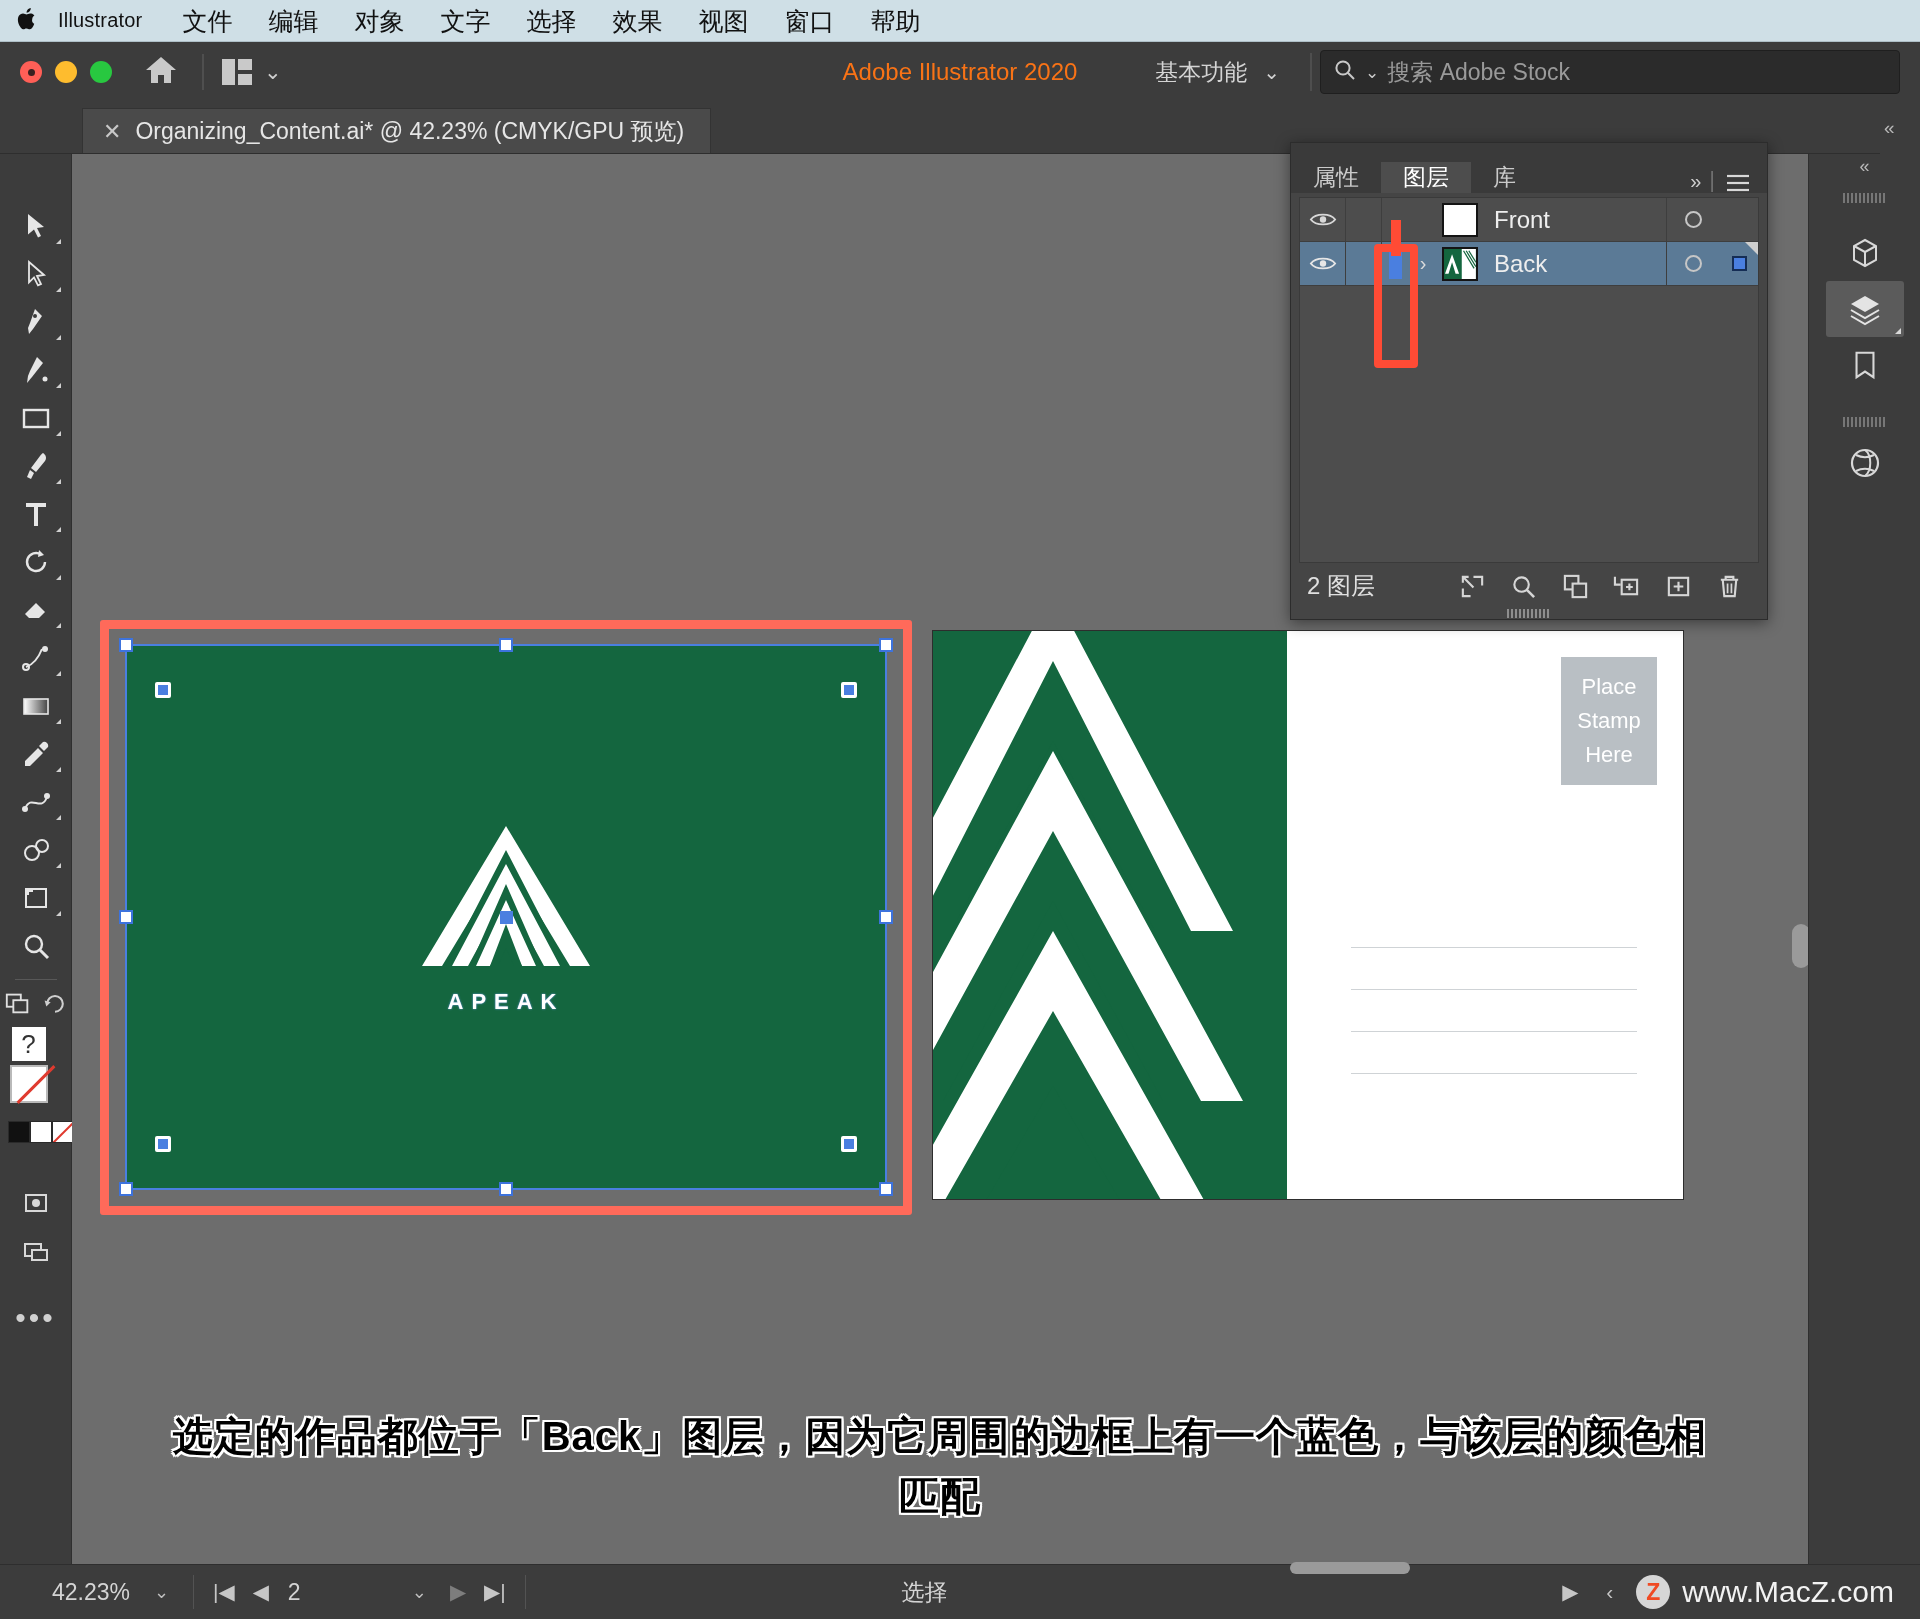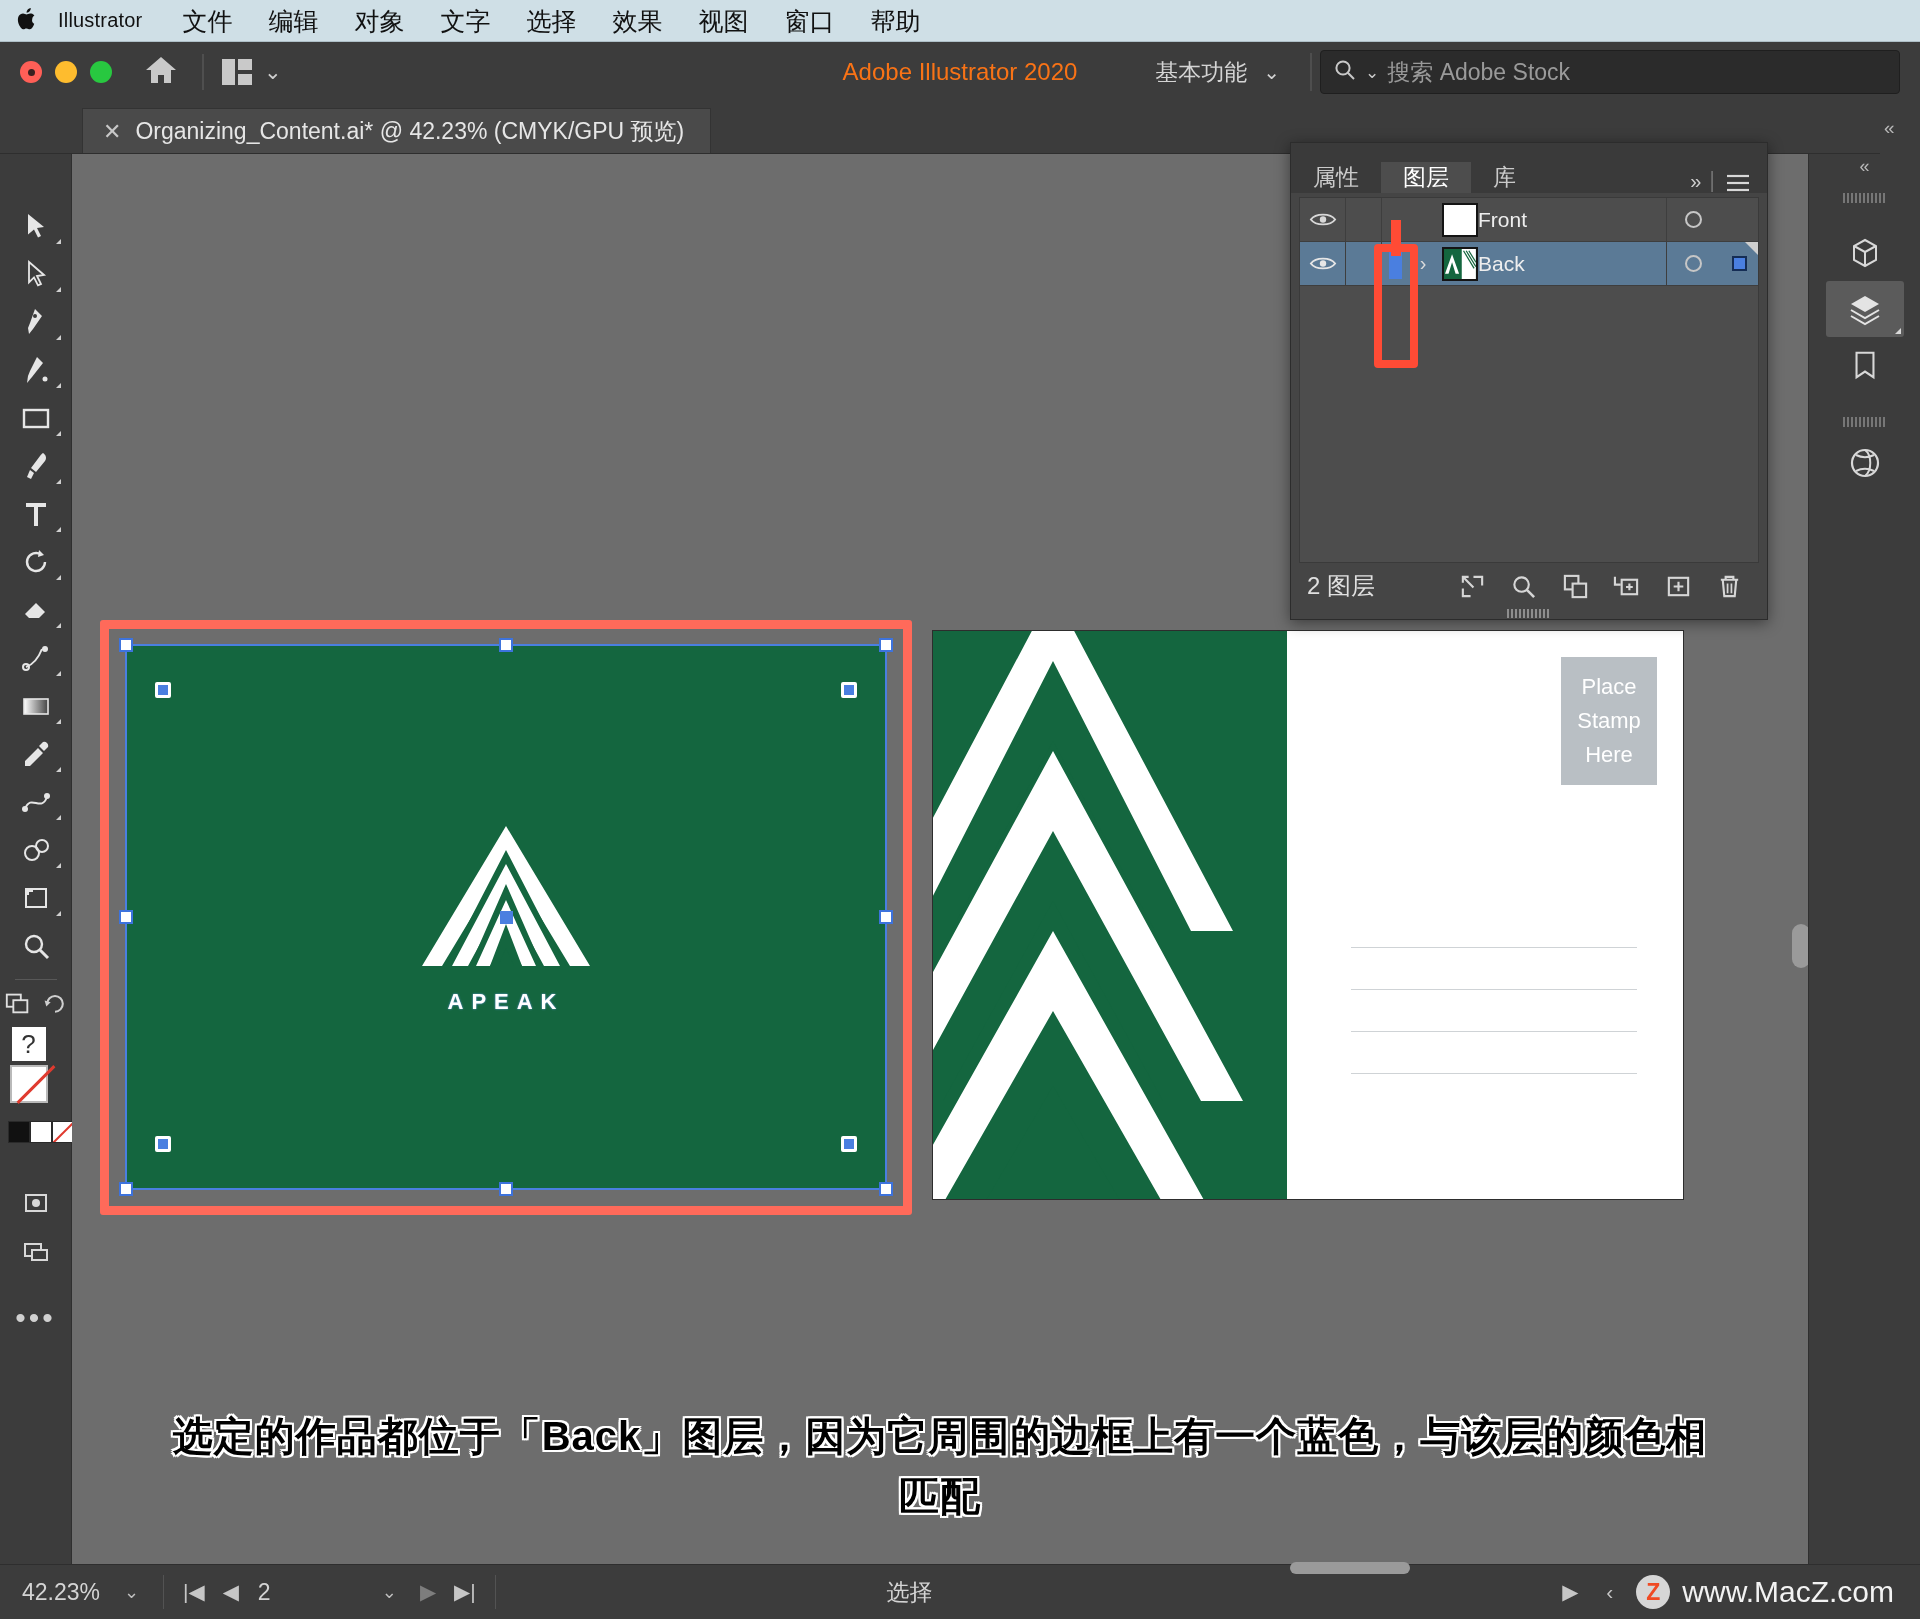--- a/index.html
+++ b/index.html
@@ -162,21 +162,21 @@
   #lp-tabs .burger { display:flex; align-items:center; padding:0 16px 0 10px; }
   #lp-body { position:absolute; left:8px; right:8px; top:54px; bottom:56px; background:#4d4d4d; border:1px solid #3a3a3a;}
   .lrow { height:44px; display:flex; align-items:center; border-bottom:1px solid #3e3e3e; position:relative;}
   .lrow.selected { background:#5b7a96; }
   .lrow .eyecol { width:46px; display:flex; align-items:center; justify-content:center; border-right:1px solid #3e3e3e; height:100%;}
   .lrow .lockcol { width:36px; border-right:1px solid #3e3e3e; height:100%; }
   .lrow .colorcol { width:26px; height:100%; display:flex; align-items:center; justify-content:center; }
   .lrow .colorbar { width:13px; height:30px; background:#4a7fe0; }
   .lrow .discl { width:30px; color:#dcdcdc; font-size:20px; display:flex; align-items:center; justify-content:center;}
   .lrow .thumb { width:36px; height:34px; border:2px solid #141414; margin-left:4px; overflow:hidden; position:relative; background:#fff;}
-  .lrow .lname { flex:1; color:#eee; font-size:21px; }
+  .lrow .lname { flex:1; color:#eee; font-size:24px; padding-left:16px; }
   .lrow .target { width:54px; display:flex; align-items:center; justify-content:center; border-left:1px solid #3e3e3e; height:100%;}
   .lrow .tcircle { width:17px; height:17px; border:2px solid #c6c6c6; border-radius:50%; }
   .lrow .selsq { width:38px; display:flex; align-items:center; justify-content:center;}
   .lrow .selsq i { width:15px; height:15px; background:#4a7fe0; border:2px solid #152d55; display:block;}
   .lrow .corner { position:absolute; right:0; top:0; width:0;height:0; border-top:13px solid #cfcfcf; border-left:13px solid transparent;}
   #lp-foot { position:absolute; left:8px; right:8px; bottom:10px; height:46px; display:flex; align-items:center; }
   #lp-foot .count { color:#e0e0e0; font-size:24px; padding-left:8px; width:150px;}
   #lp-foot .fbtns { flex:1; display:flex; align-items:center; justify-content:space-between; padding-right:6px;}
   #lp-foot .fb { width:46px; height:40px; display:flex; align-items:center; justify-content:center;}
   #lp-grip { position:absolute; left:50%; transform:translateX(-50%); bottom:1px; width:44px; height:9px;
@@ -187,21 +187,21 @@
     position:absolute; left:1374px; top:202px; width:44px; height:124px;
     border:8px solid #ff4b35; border-radius:4px; z-index:30; pointer-events:none;
   }
   #red-annot-stem {
     position:absolute; left:1391px; top:178px; width:10px; height:36px; background:#ff4b35; z-index:29;
   }
 
   
   #statusbar {
     position:absolute; left:0; right:0; bottom:0; height:55px; background:#3c3c3c; display:flex; align-items:center;
-    border-top:1px solid #2e2e2e; color:#d4d4d4; font-size:23px;
+    border-top:1px solid #2e2e2e; color:#d4d4d4; font-size:23px;padding-left:30px;
   }
   #statusbar .zoomfield { width:110px; padding-left:22px; }
   #statusbar .chev { padding:0 14px; font-size:18px; color:#c0c0c0;}
   #statusbar .navbtn { padding:0 9px; color:#c6c6c6; font-size:21px; }
   #statusbar .navbtn.dim { color:#7d7d7d; }
   #statusbar .abfield { width:120px; text-align:left; padding-left:10px; }
   #statusbar .stsep { width:1px; height:34px; background:#535353; margin:0 10px;}
   #statusbar .statlabel { flex:1; text-align:center; padding-right:240px;}
   #statusbar .rightgrp { display:flex; align-items:center; gap:10px; padding-right:14px; }
   #watermark { display:flex; align-items:center; gap:12px; padding-right:26px; }

